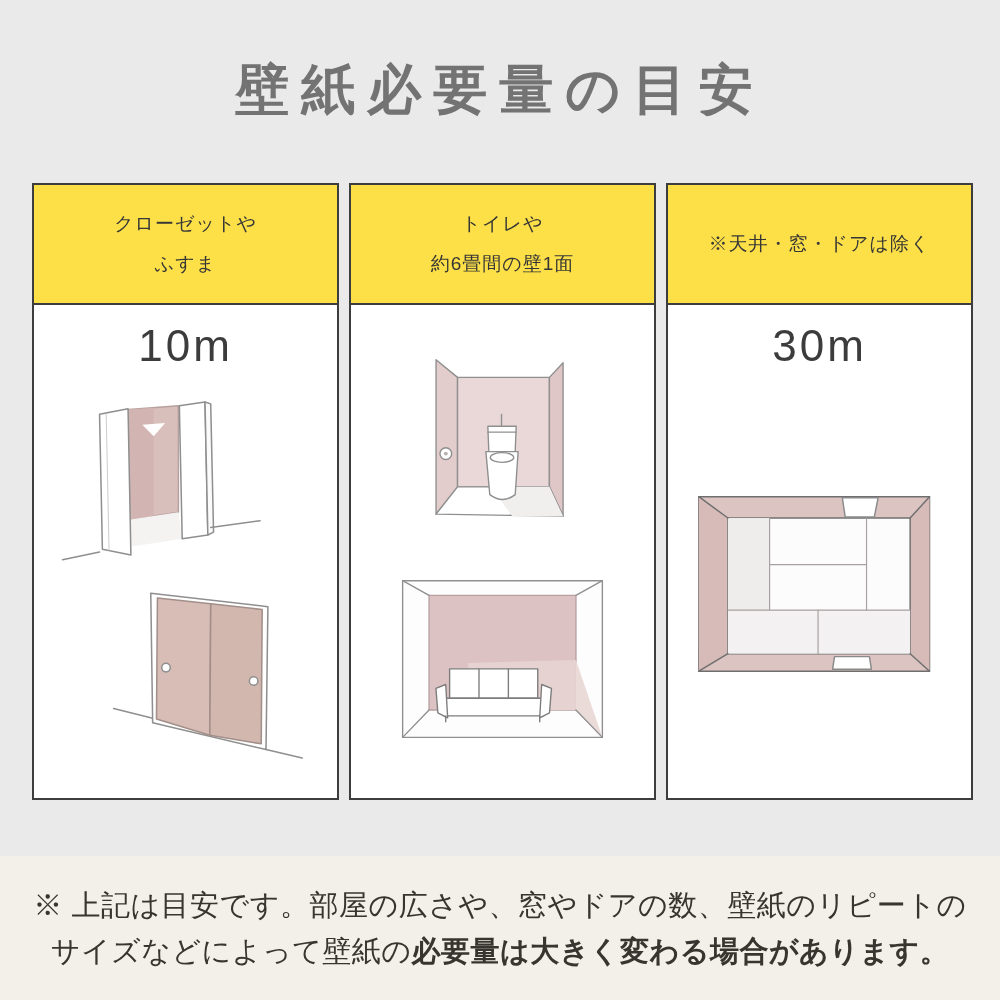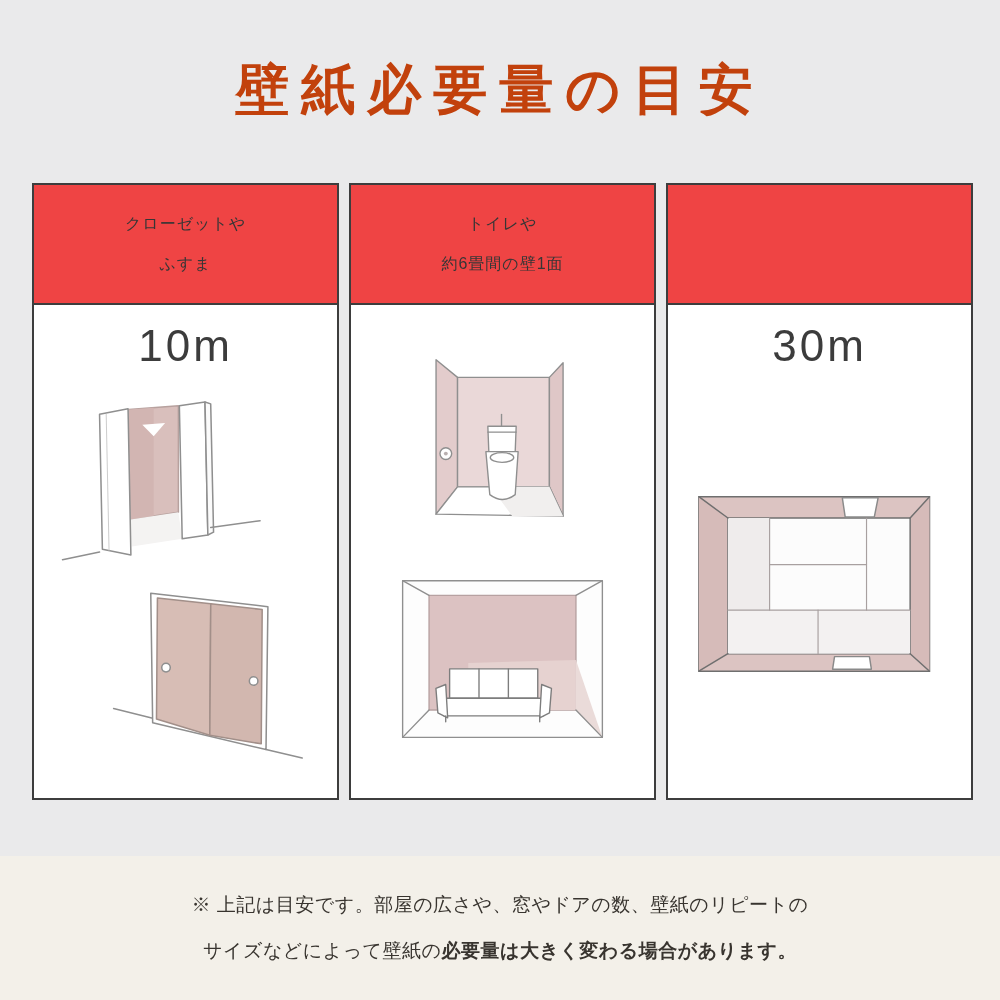--- a/index.html
+++ b/index.html
@@ -1,37 +1,37 @@
 <!DOCTYPE html>
 <html><head>
 <meta charset="utf-8">
 <style>
   * { margin:0; padding:0; box-sizing:border-box; }
   html,body { width:1000px; }
   body { font-family:"Liberation Sans", sans-serif; }
   .page { position:relative; width:1000px; height:1000px; background:#eaeaeb; overflow:hidden; }
 
   .title { position:absolute; top:54px; left:0; width:1000px; text-align:center;
-           font-size:54px; font-weight:bold; letter-spacing:12px; color:#c2410c; }
+           font-size:54px; font-weight:bold; letter-spacing:12px; color:#737373; }
 
   .columns { position:absolute; top:183px; left:32px; width:941px; height:617px;
              display:flex; gap:10px; }
   .col { flex:1; background:#ffffff; border:2px solid #3d3d3d; display:flex; flex-direction:column; }
-  .col-header { height:120px; background:#ef4444; border-bottom:2px solid #3d3d3d;
+  .col-header { height:120px; background:#fde047; border-bottom:2px solid #3d3d3d;
                 display:flex; flex-direction:column; justify-content:center; align-items:center;
-                font-size:16px; line-height:40px; color:#363636; font-weight:500; letter-spacing:1px; }
+                font-size:19px; line-height:40px; color:#363636; font-weight:500; letter-spacing:1px; }
   .amount { margin-top:16px; text-align:center; font-size:44px; font-weight:500;
             color:#3c3c3c; letter-spacing:3px; }
   .illus-area { flex:1; display:flex; flex-direction:column; align-items:center;
                 justify-content:space-evenly; padding:4px 0 10px 0; }
   .illus-area svg { display:block; }
 
   .note-band { position:absolute; top:856px; left:0; width:1000px; height:144px;
                background:#f3f0e9; text-align:center; padding-top:26px; }
-  .note-line { font-size:19px; line-height:46px; color:#38342f; letter-spacing:0.5px; }
+  .note-line { font-size:29px; line-height:46px; color:#38342f; letter-spacing:0.5px; }
   .note-line strong { font-weight:bold;font-family:Liberation Mono, monospace; }
 </style>
 </head>
 <body>
 
 <div class="page">
 
   <h1 class="title">壁紙必要量の目安</h1>
 
   <div class="columns">
@@ -117,20 +117,21 @@
               <line x1="62" y1="156" x2="62" y2="162"></line>
               <line x1="158" y1="156" x2="158" y2="162"></line>
             </g>
           </g>
         </svg>
       </div>
     </section>
 
     <section class="col">
       <header class="col-header">
+        <span>※天井・窓・ドアは除く</span>
       </header>
       <div class="amount">30m</div>
       <div class="illus-area">
 
         <svg width="282" height="252" viewBox="0 0 290 260">
           <g stroke="#6f6f6f" stroke-width="1.5" stroke-linejoin="round" stroke-linecap="round">
             <polygon points="20,42 258,42 258,222 20,222" fill="#dcc4c2"></polygon>
             <polygon points="20,42 50,64 50,204 20,222" fill="#d6bbb9" stroke="none"></polygon>
             <polygon points="258,42 238,64 238,204 258,222" fill="#d6bbb9" stroke="none"></polygon>
             <polygon points="50,64 238,64 238,204 50,204" fill="#fcfcfc"></polygon>

